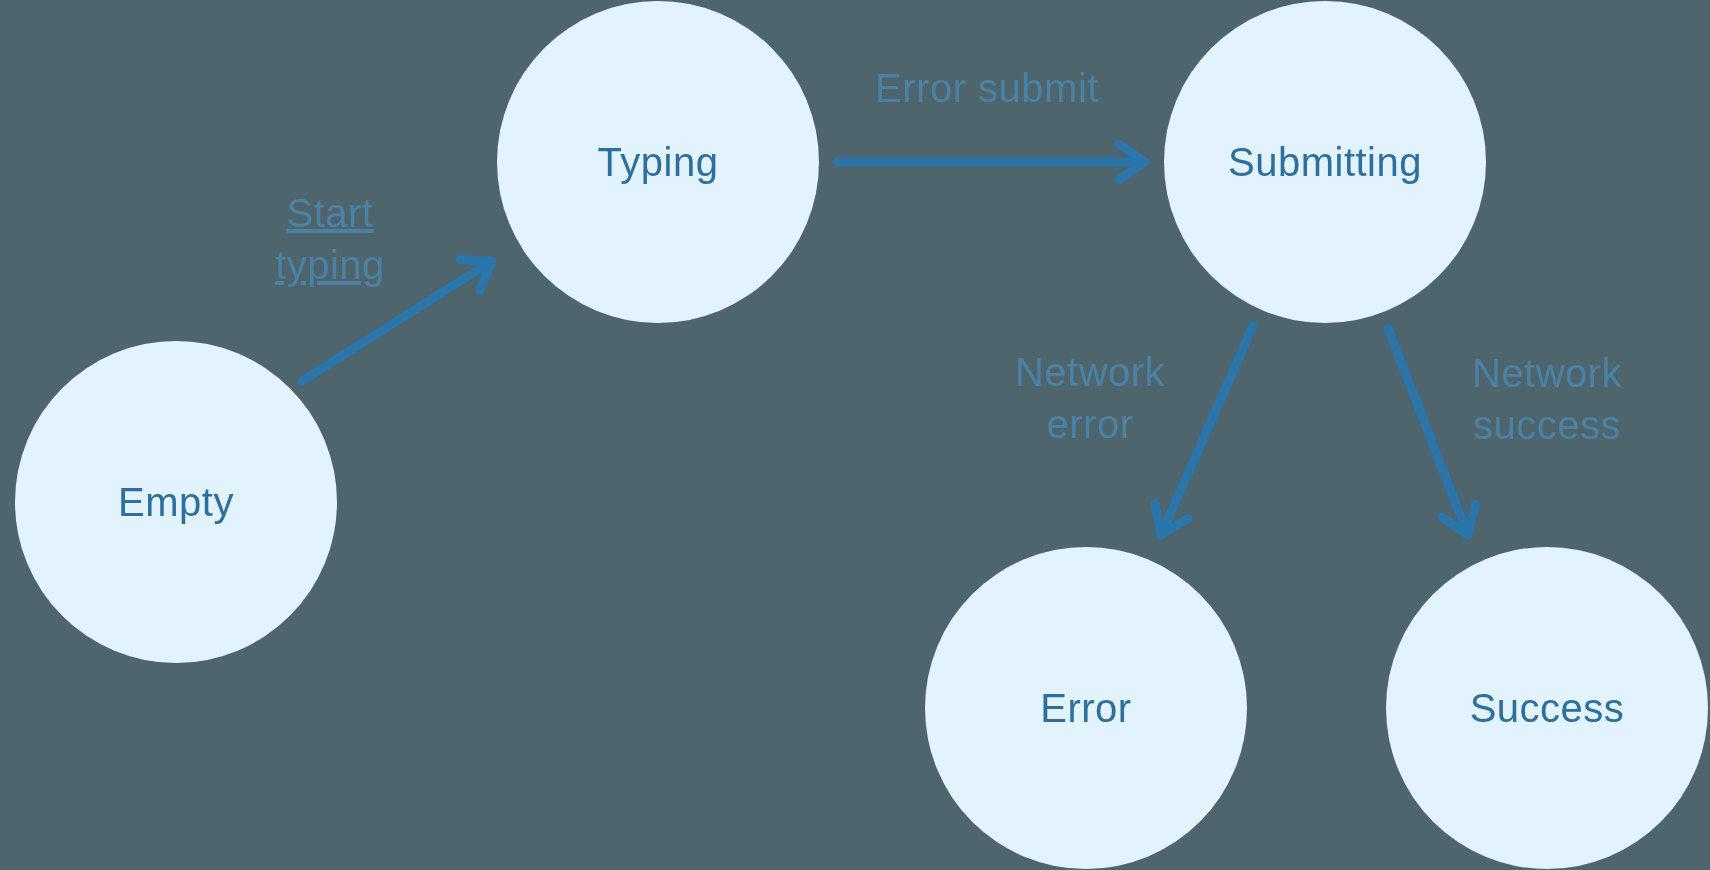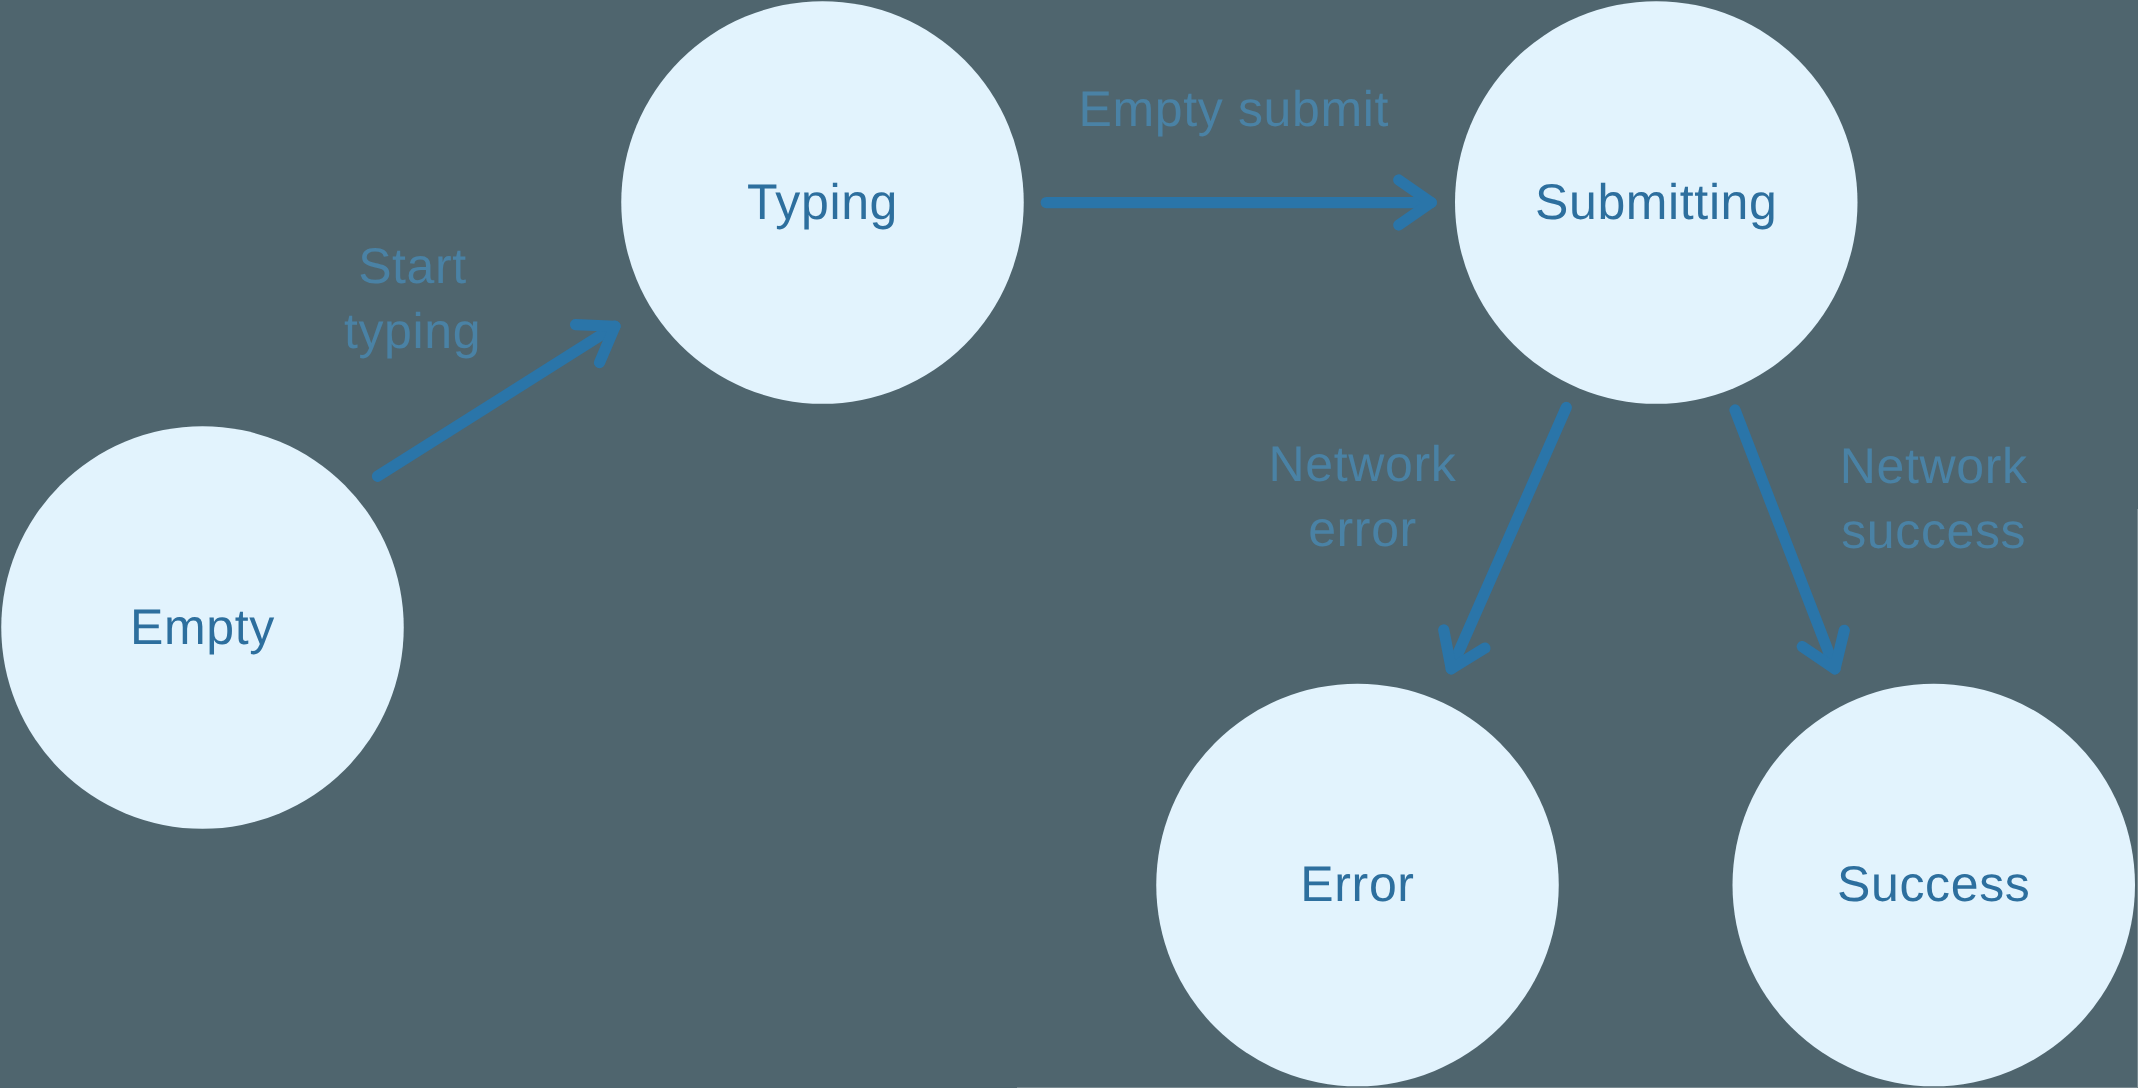--- a/index.html
+++ b/index.html
@@ -46,37 +46,37 @@
     align-items: center;
     justify-content: center;
   }
   .node-label {
     color: var(--node-text);
     font-size: 40px;
     font-weight: 500;
     letter-spacing: 0.5px;
     white-space: nowrap;
   }
-  .node-empty      { left: 1px;    top: 341px; }
+  .node-empty      { left: 15px;    top: 341px; }
   .node-typing     { left: 497px;  top: 1px; }
   .node-submitting { left: 1164px; top: 1px; }
   .node-error      { left: 925px;  top: 547px; }
   .node-success    { left: 1386px; top: 547px; }
   .edge-label {
     position: absolute;
     transform: translate(-50%, -50%);
     color: var(--edge-label-text);
     font-size: 40px;
     font-weight: 500;
     letter-spacing: 0.5px;
     line-height: 1.3;
     text-align: center;
     white-space: pre-line;
   }
-  .el-start-typing    { left: 330px;  top: 239px; }
+  .el-start-typing    { left: 330px;  top: 239px; text-decoration: underline; }
   .el-press-submit    { left: 987px;  top: 88px; }
   .el-network-error   { left: 1090px; top: 398px; }
   .el-network-success { left: 1547px; top: 399px; }
 </style>
 </head>
 <body>
 
 <div class="canvas">
 
   <svg class="edges-layer" viewBox="0 0 1710 870" xmlns="http://www.w3.org/2000/svg">
@@ -115,21 +115,21 @@
     <span class="node-label">Error</span>
   </div>
 
   <div class="node node-success">
     <span class="node-label">Success</span>
   </div>
 
   <div class="edge-label el-start-typing">Start
 typing</div>
 
-  <div class="edge-label el-press-submit">Empty submit</div>
+  <div class="edge-label el-press-submit">Error submit</div>
 
   <div class="edge-label el-network-error">Network
 error</div>
 
   <div class="edge-label el-network-success">Network
 success</div>
 
 </div>
 
 </body></html>

